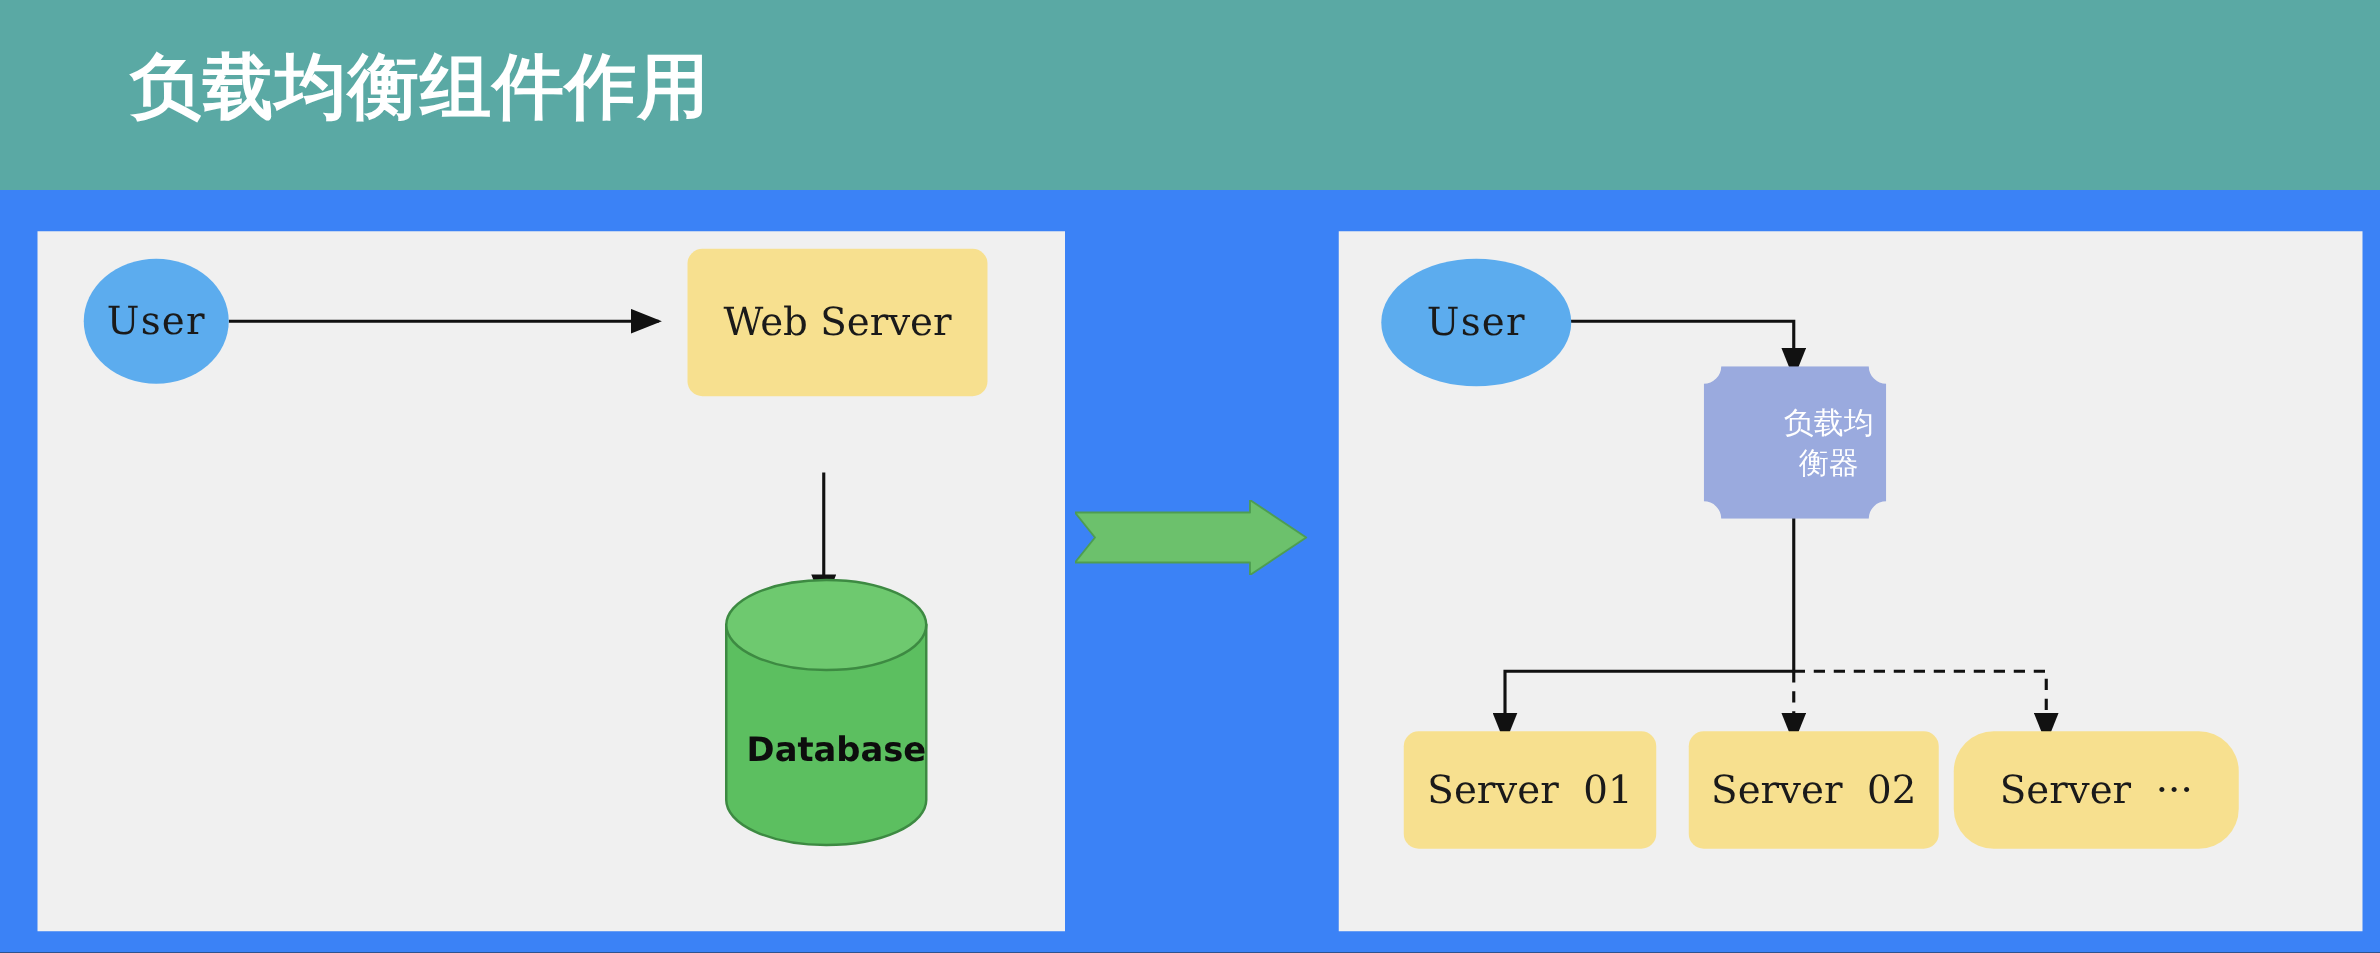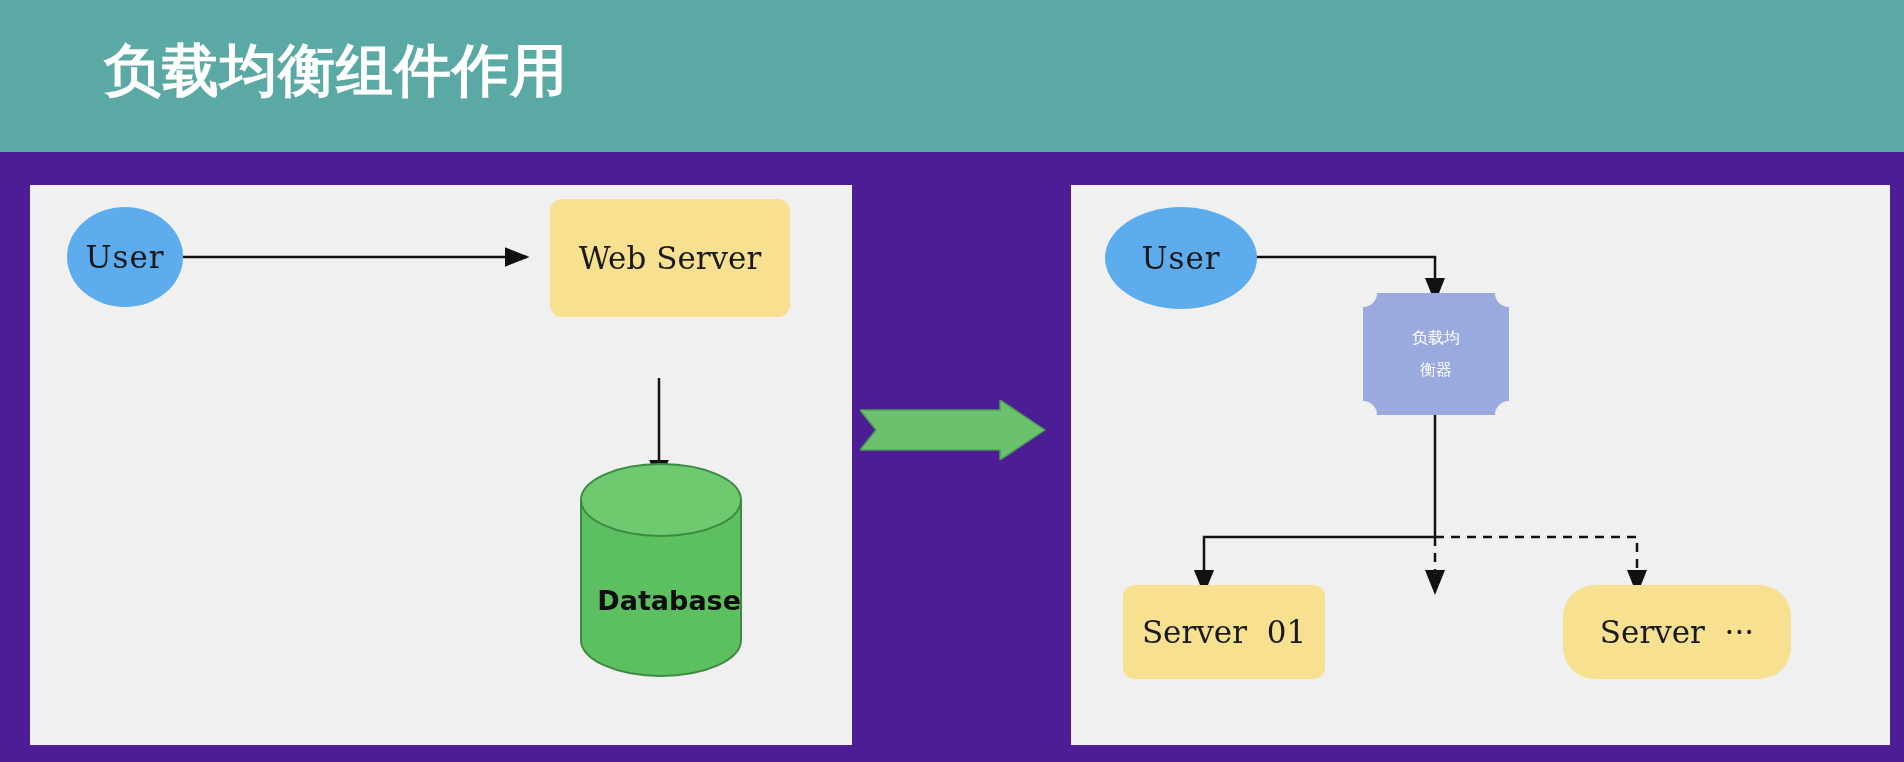--- a/index.html
+++ b/index.html
@@ -8,21 +8,21 @@
     padding: 0;
     background: #2b2f3d;
   }
   body {
     font-family: "Liberation Sans", "DejaVu Sans", sans-serif;
   }
   #slide {
     position: relative;
     width: 1904px;
     height: 762px;
-    background: #4c1d95;
+    background: #3b82f6;
     overflow: hidden;
   }
   #header-band {
     position: absolute;
     left: 0;
     top: 0;
     width: 1904px;
     height: 152px;
     background: #5aa9a4;
   }
@@ -83,29 +83,30 @@
     position: absolute;
     font-family: "DejaVu Sans", "Liberation Sans", sans-serif;
     font-weight: bold;
     font-size: 27px;
     color: #0d0d0d;
     text-align: right;
   }
   .lb-shape {
     position: absolute;
     font-family: "DejaVu Sans", "Liberation Sans", sans-serif;
-    font-size: 16px;
+    font-size: 24px;
     line-height: 32px;
     font-weight: normal;
     color: #ffffff;
     display: flex;
     align-items: center;
     justify-content: center;
     text-align: center;
     z-index: 3;
+    padding-left: 27px;
   }
   .lb-text {
     position: relative;
     z-index: 4;
     pointer-events: none;
   }
 </style>
 </head>
 <body>
 
@@ -178,18 +179,21 @@
       <span class="lb-text"><span>负载均</span><br><span>衡器</span></span>
     </div>
 
     <div class="node ellipse-user" style="left:34px; top:22px; width:152px; height:102px;">
       <span>User</span>
     </div>
 
     <div class="node box-yellow" style="left:40px; top:400px; width:202px; height:94px;">
       <span>Server  01</span>
     </div>
+    <div class="node box-yellow" style="left:268px; top:400px; width:200px; height:94px;">
+      <span>Server  02</span>
+    </div>
     <div class="node box-yellow" style="left:480px; top:400px; width:228px; height:94px;border-radius:32px;">
       <span>Server  ···</span>
     </div>
   </div>
 
 </div>
 
 </body></html>

